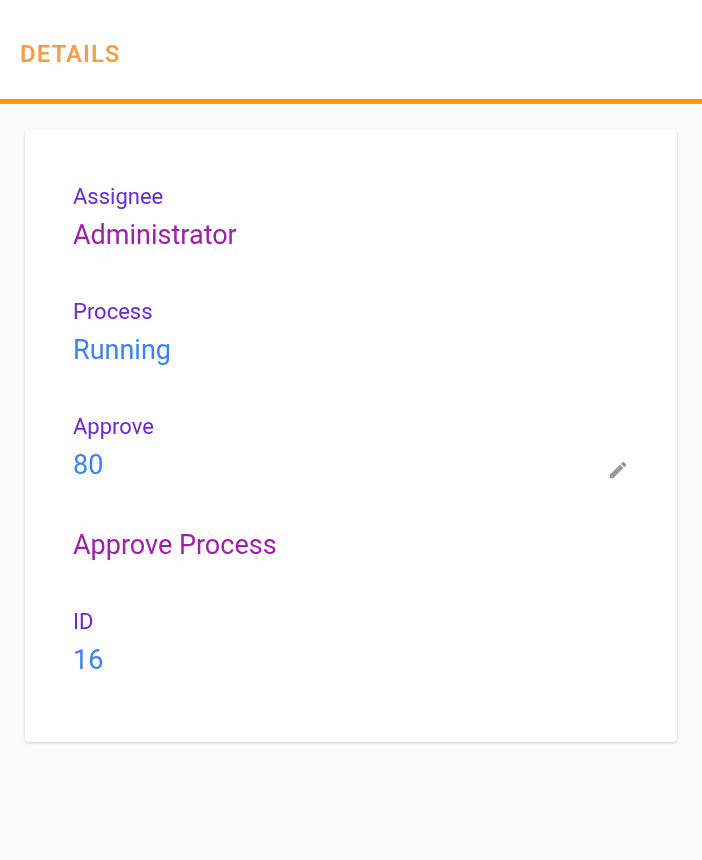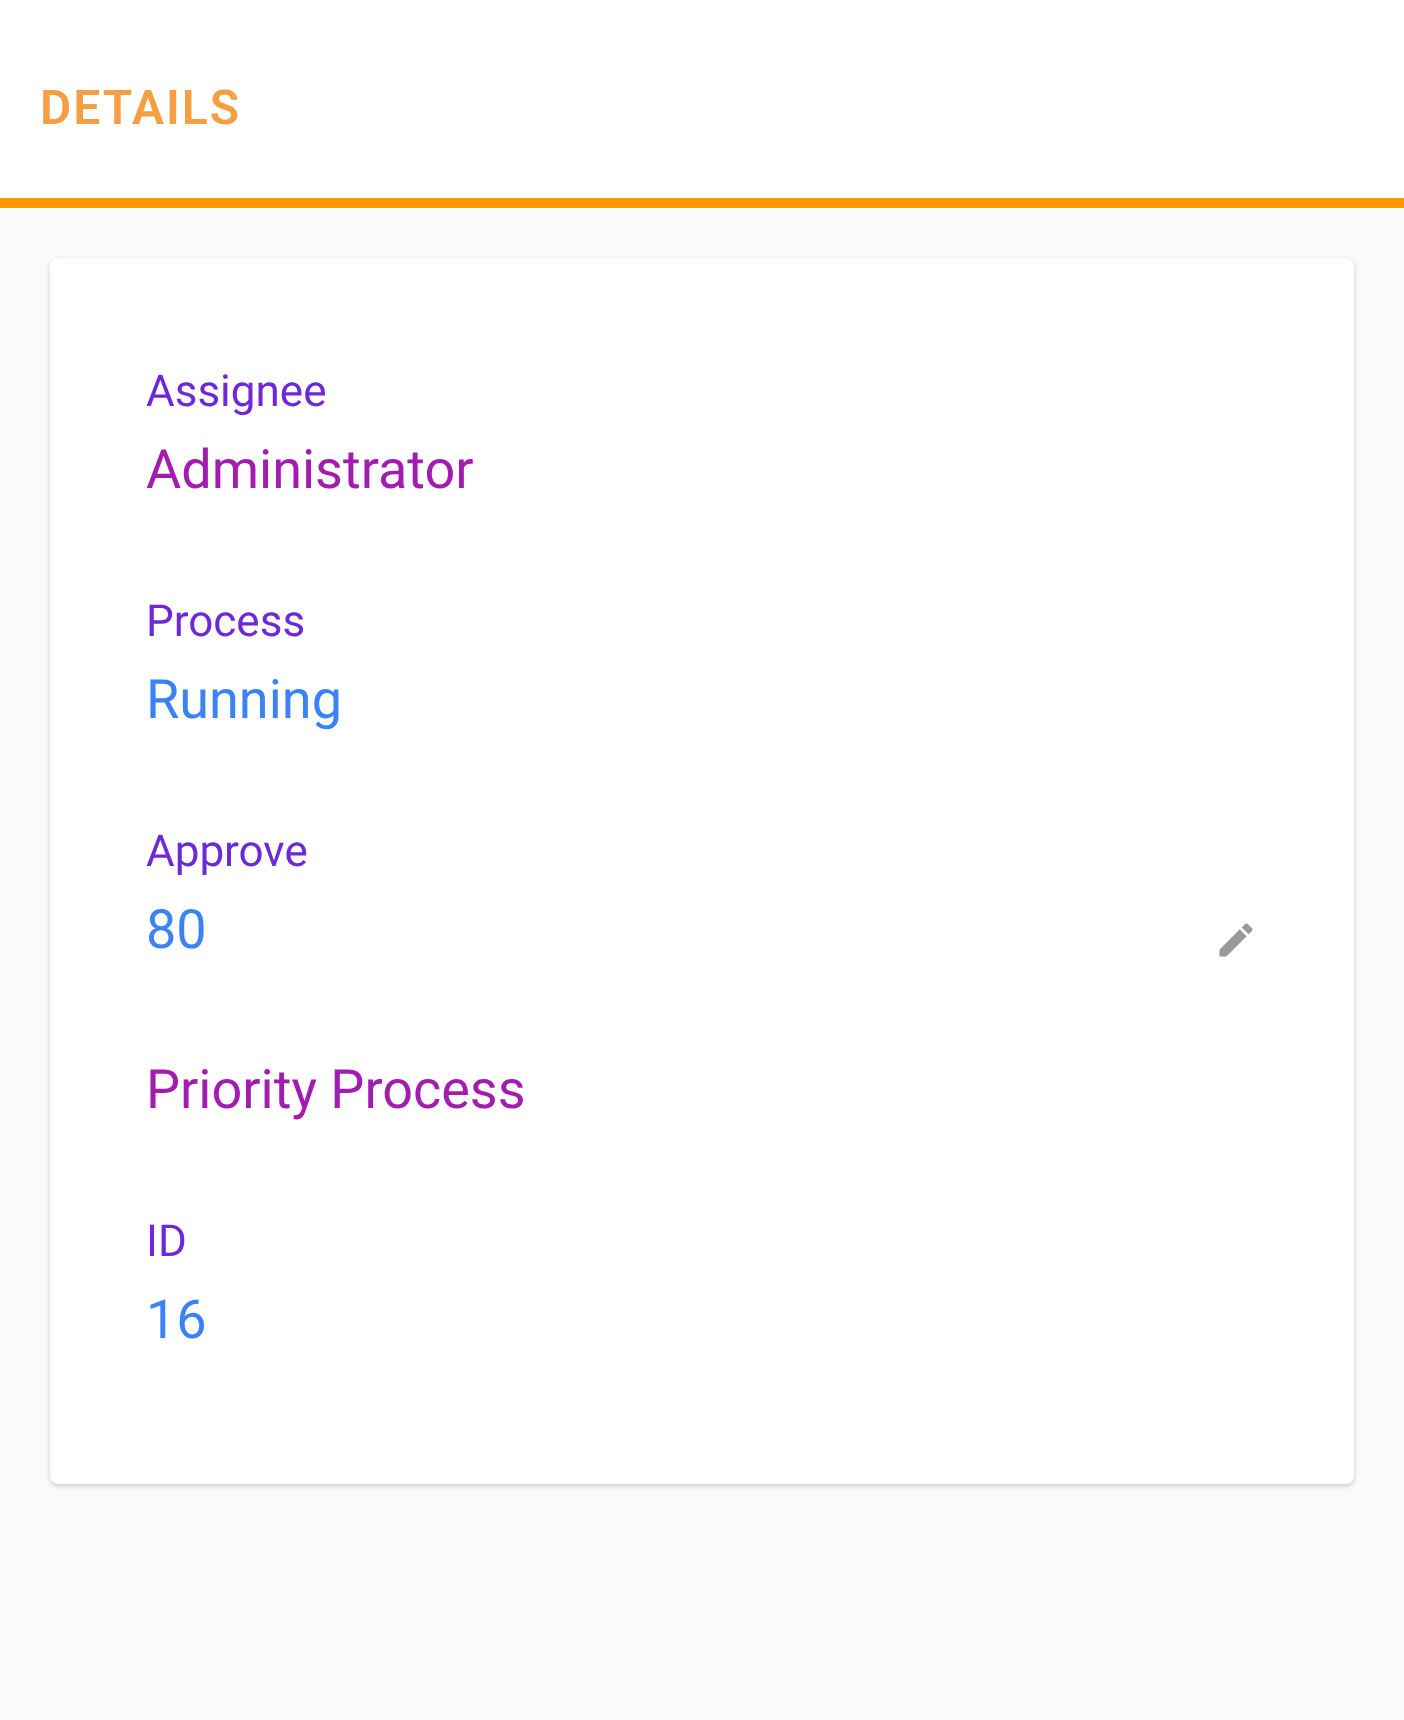--- a/index.html
+++ b/index.html
@@ -109,21 +109,21 @@
 
     <div class="field">
       <span class="field-label">Approve</span>
       <span class="field-value">80</span>
       <svg class="edit-icon" viewBox="0 0 24 24">
         <path d="M3 17.25V21h3.75L17.81 9.94l-3.75-3.75L3 17.25zM20.71 7.04c.39-.39.39-1.02 0-1.41l-2.34-2.34c-.39-.39-1.02-.39-1.41 0l-1.83 1.83 3.75 3.75 1.83-1.83z"></path>
       </svg>
     </div>
 
     <div class="field">
-      <span class="field-value link">Priority Process</span>
+      <span class="field-value link">Approve Process</span>
     </div>
 
     <div class="field">
       <span class="field-label">ID</span>
       <span class="field-value">16</span>
     </div>
   </div>
 </div>
 
 </body></html>

